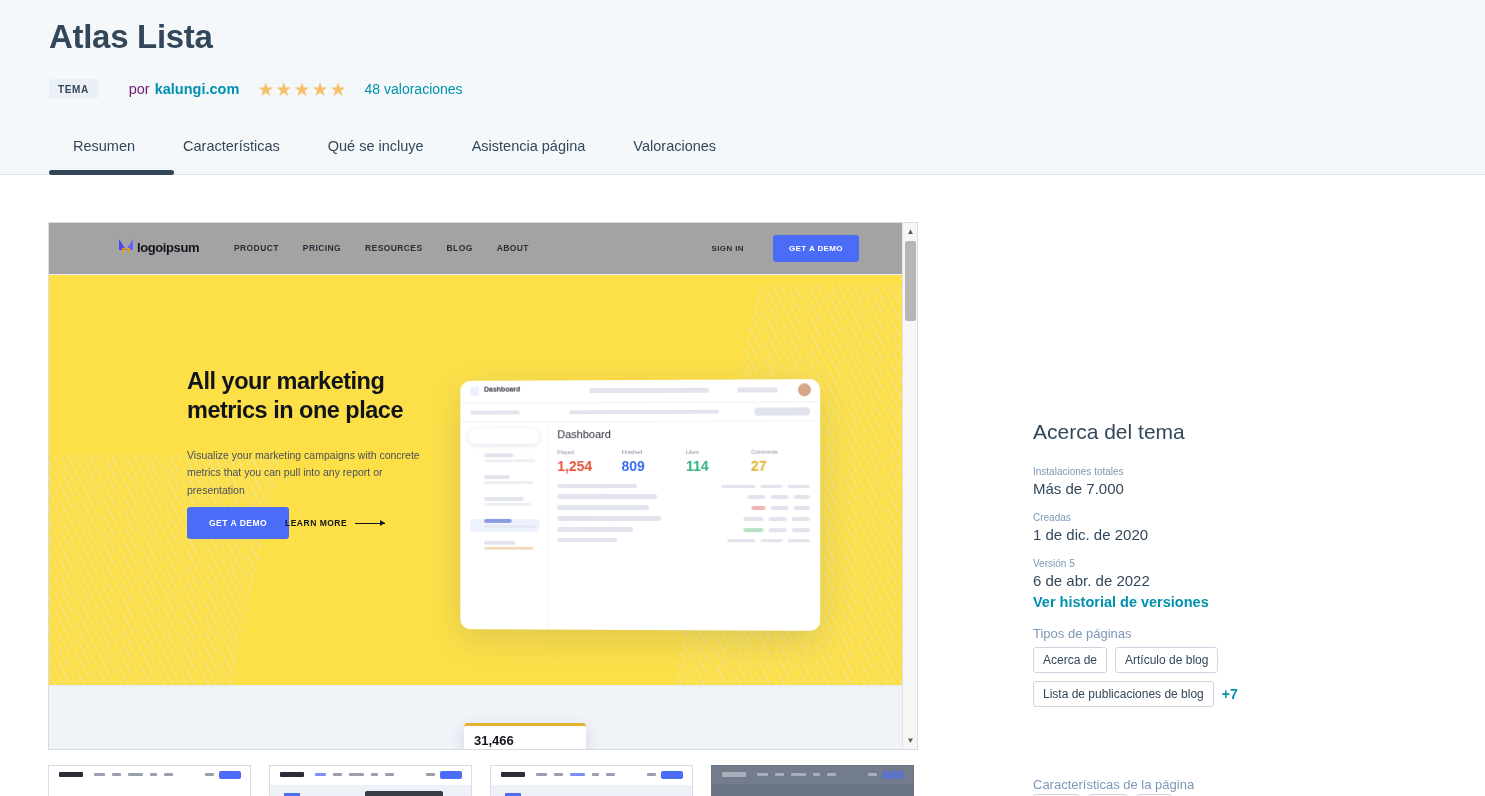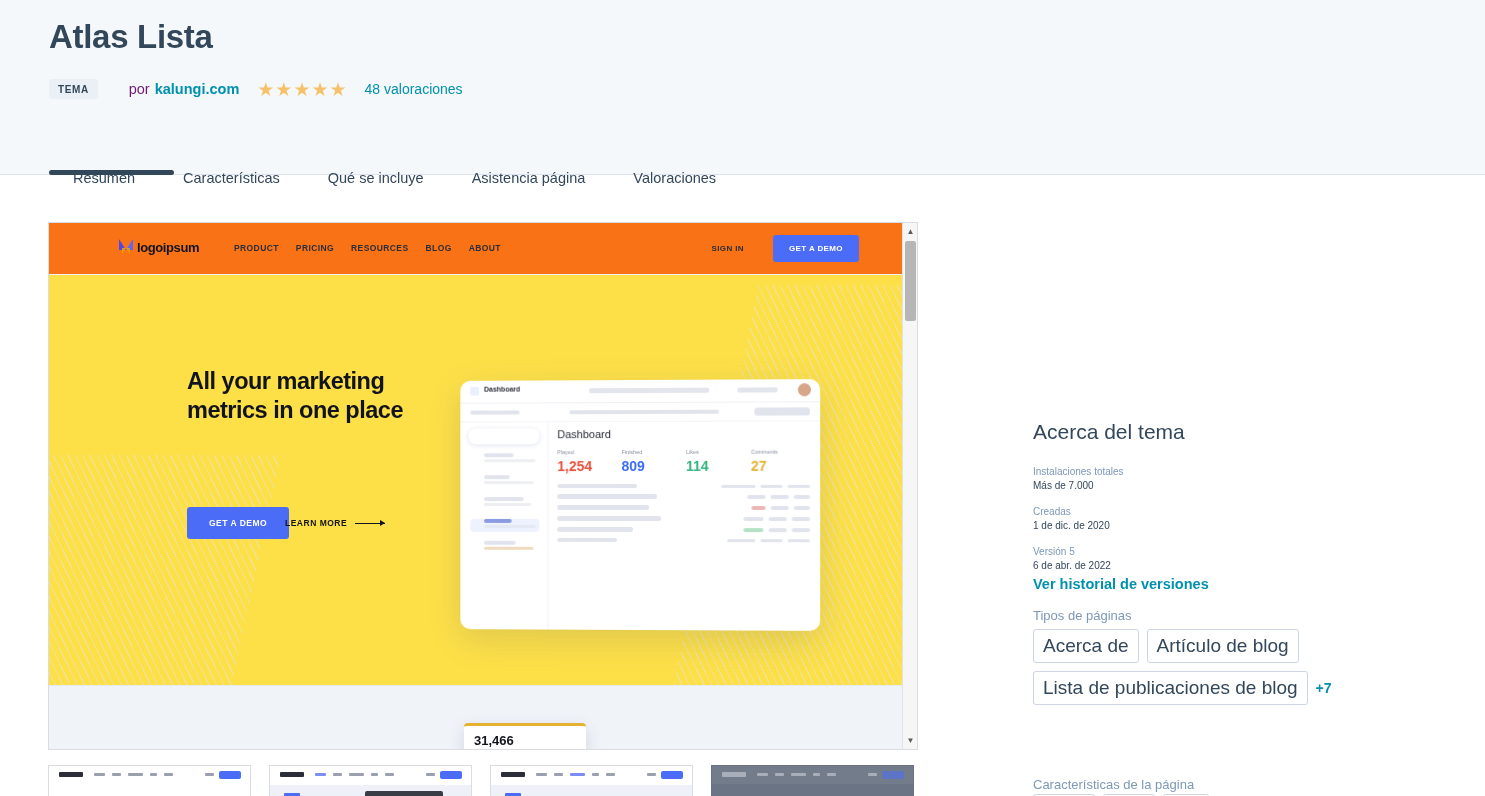--- a/index.html
+++ b/index.html
@@ -43,21 +43,21 @@
   }
 
   
   .tabs {
     position:absolute; left:49px; top:138px;
     display:flex; gap:0px; align-items:flex-start;
   }
   .tab {
     font-size:14.5px; color:#33475b; padding:0 0 0 0;
     margin-right:0px; cursor:pointer; white-space:nowrap;
-    position:relative; text-align:center;margin-top:32px;
+    position:relative; text-align:center;
   }
   .tab-inner { display:block; padding:0 24px; }
   .tab.active .tab-inner { font-weight:400; color:#33475b; }
   .tab-underline {
     position:absolute; left:49px; top:170px; width:125px; height:5px;
     background:#33475b; border-radius:3px;
   }
 
   
   .preview-wrap {
@@ -65,41 +65,41 @@
     border:1px solid #d9dde3; box-sizing:border-box; background:#ffffff;
     overflow:hidden;
   }
   .preview-canvas {
     position:absolute; left:0; top:0; width:855px; height:527px;
     background:#ffffff; overflow:hidden;
   }
   
   .mock-nav {
     position:absolute; left:0; top:0; width:855px; height:52px;
-    background:#f97316; border-bottom:1px solid #f0f0f2; box-sizing:border-box;
+    background:#a3a3a3; border-bottom:1px solid #f0f0f2; box-sizing:border-box;
     display:flex; align-items:center;
   }
   .mock-logo { position:absolute; left:70px; top:16px; display:flex; align-items:center; gap:4px;}
   .logo-mark {
     width:14px; height:16px; position:relative;
   }
   .logo-mark:before{
     content:''; position:absolute; left:0; top:0;
     border-left:7px solid #4f46e5; border-right:7px solid #6366f1;
     border-top:11px solid transparent; border-bottom:0;
     width:0;height:0;
   }
   .logo-mark:after{
     content:''; position:absolute; left:3px; top:9px;
     border-left:4px solid #f0a500; border-right:4px solid #f0a500;
     border-bottom:6px solid transparent; border-top:0; width:0;height:0;
     opacity:.85;
   }
   .logo-text { font-size:13px; font-weight:bold; color:#12141d; letter-spacing:-0.4px;}
-  .mock-menu { position:absolute; left:185px; top:20px; display:flex; gap:17px; }
+  .mock-menu { position:absolute; left:185px; top:20px; display:flex; gap:24px; }
   .mock-menu span { font-size:8.5px; font-weight:bold; color:#2b2d38; letter-spacing:0.4px;}
   .mock-signin { position:absolute; right:160px; top:21px; font-size:8px; font-weight:bold; color:#2b2d38; letter-spacing:0.4px;}
   .mock-cta {
     position:absolute; right:45px; top:12px; background:#4a6cf7; color:#fff;
     font-size:8px; font-weight:bold; letter-spacing:0.4px;
     padding:9px 16px; border-radius:3px;
   }
   
   .mock-hero {
     position:absolute; left:0; top:52px; width:855px; height:410px; background:#fde047; overflow:hidden;
@@ -218,28 +218,28 @@
     display:flex; align-items:center; justify-content:center; gap:24px;
   }
   .ilink { display:flex; align-items:center; gap:8px; color:#0091ae; font-size:14.5px; text-decoration:none; cursor:pointer;}
   .ilink .gl { font-size:13px; color:#7c98b6;}
 
   .about-h {
     position:absolute; left:1033px; top:420px; font-size:21px; color:#33475b; font-weight:400;
   }
   .about { position:absolute; left:1033px; top:466px; width:400px; }
   .ab-label { font-size:10px; color:#7c98b6; margin-bottom:3px; }
-  .ab-value { font-size:10px; color:#33475b; margin-bottom:15px; }
+  .ab-value { font-size:15px; color:#33475b; margin-bottom:15px; }
   .ab-link { font-size:14.5px; color:#0091ae; font-weight:600; text-decoration:none; cursor:pointer; display:inline-block; margin-bottom:16px;}
 
   .chips-label { font-size:13px; color:#7c98b6; margin-bottom:6px; }
   .chips { display:flex; flex-wrap:wrap; gap:8px; align-items:center; width:300px; }
   .chip {
     border:1px solid #cbd6e2; border-radius:3px; padding:5px 9px;
-    font-size:19px; color:#33475b; background:#fff; white-space:nowrap;
+    font-size:12px; color:#33475b; background:#fff; white-space:nowrap;
   }
   .chip-more { color:#0091ae; font-size:14px; font-weight:600; cursor:pointer;}
   .feat-label { position:absolute; left:1033px; top:777px; font-size:13px; color:#7c98b6;}
   .feat-chips { position:absolute; left:1033px; top:794px; display:flex; gap:8px;}
 </style>
 </head>
 <body>
 
 <div class="page">
 
@@ -297,20 +297,21 @@
         </div>
         <div class="mock-signin">SIGN IN</div>
         <div class="mock-cta">GET A DEMO</div>
       </div>
 
       <div class="mock-hero">
         <div class="hatch hatch-left"></div>
         <div class="hatch hatch-right"></div>
 
         <div class="hero-h1">All your marketing metrics in one place</div>
+        <div class="hero-p">Visualize your marketing campaigns with concrete metrics that you can pull into any report or presentation</div>
         <div class="hero-btn">GET A DEMO</div>
         <div class="hero-link">
           <span>LEARN MORE</span>
           <span class="arrow"></span>
         </div>
 
         <div class="dash">
           <div class="dash-top">
             <span class="db"></span>
             <span class="dbt">Dashboard</span>

